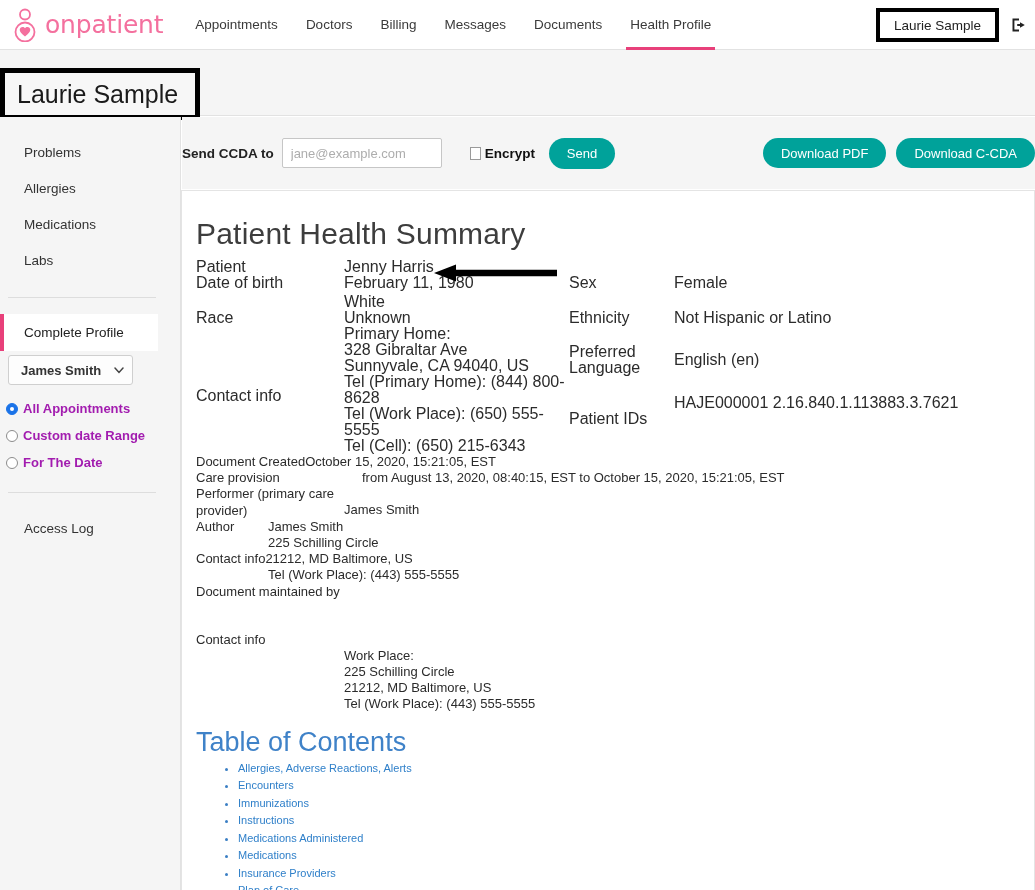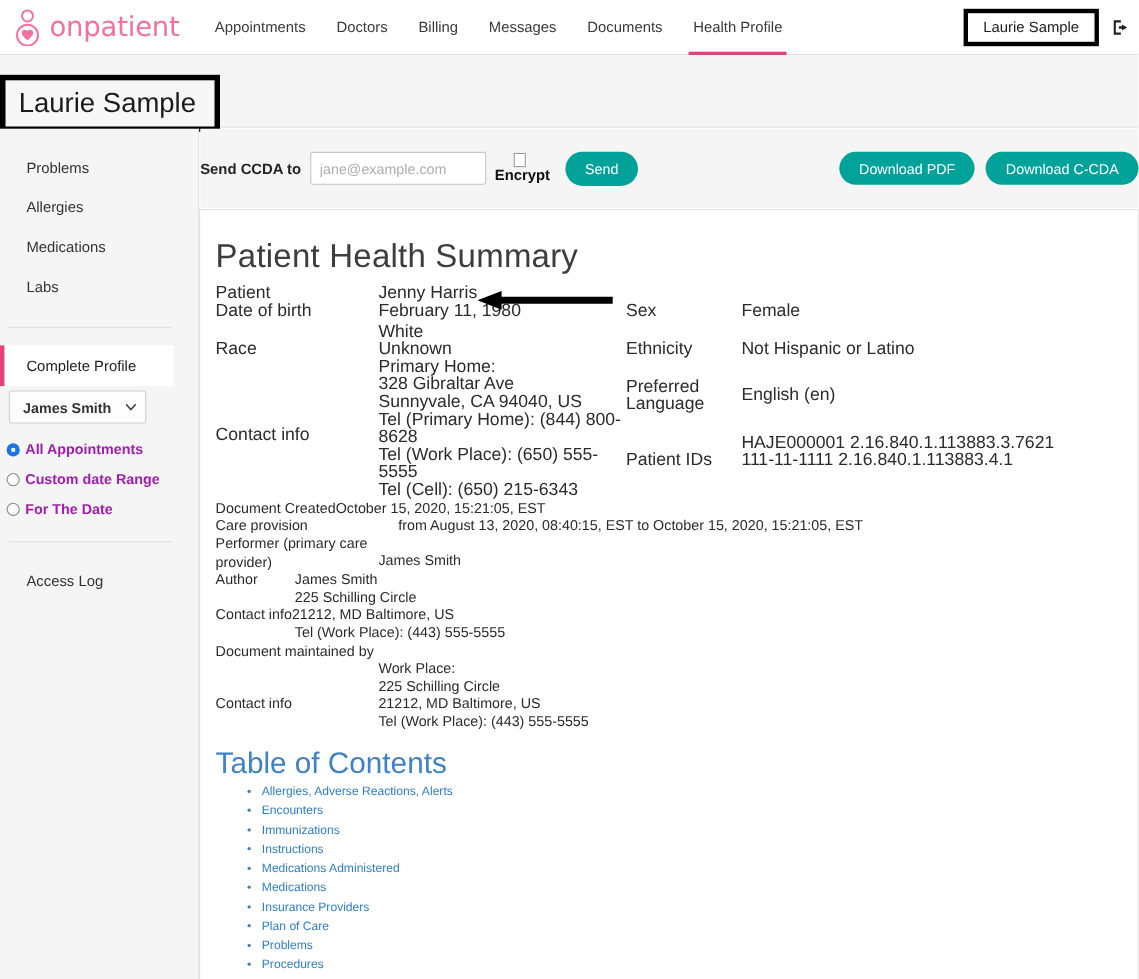--- a/index.html
+++ b/index.html
@@ -187,21 +187,21 @@
     background: #fff;
     border-radius: 2px;
     font-size: 13px;
     color: #333;
     padding: 0 8px;
     font-family: "Liberation Sans", sans-serif;
   }
   .email-input::placeholder { color: #adadad; }
   .encrypt-wrap {
     display: flex; align-items: center;
-    margin-left: 8px; cursor: pointer; flex-direction: column;
+    margin-left: 28px; cursor: pointer;
   }
   .checkbox {
     width: 11px; height: 13px;
     border: 1px solid #9a9a9a;
     background: #fff;
     margin-right: 4px; flex: none;
   }
   .encrypt-label { font-size: 13.5px; font-weight: bold; color: #111; }
   .btn {
     border: none;
@@ -422,21 +422,20 @@
           <div style="padding-top:18px;">
             <div>Preferred</div>
             <div>Language</div>
           </div>
           <div style="padding-top:35px;">Patient IDs</div>
         </div>
         <div class="val-b">
           <div style="padding-top:26px;">English (en)</div>
           <div style="padding-top:27px;">
             <div>HAJE000001 2.16.840.1.113883.3.7621</div>
-            <div>111-11-1111 2.16.840.1.113883.4.1</div>
           </div>
         </div>
       </div>
     </div>
 
     <div>
       <div class="meta-line">
         <span>Document Created</span>
         <span>October 15, 2020, 15:21:05, EST</span>
       </div>
@@ -472,21 +471,21 @@
         <span>Tel (Work Place): (443) 555-5555</span>
       </div>
 
       <div class="meta-line">
         <span>Document maintained by</span>
       </div>
 
       <div class="meta-line">
         <span class="meta-lbl-w1" style="padding-top:32px;">Contact info</span>
         <span style="padding-left:0px;">
-          <span style="display:block;">Work Place:</span>
+          <span style="display:block;margin-top:48px;">Work Place:</span>
           <span style="display:block;">225 Schilling Circle</span>
           <span style="display:block;">21212, MD Baltimore, US</span>
           <span style="display:block;">Tel (Work Place): (443) 555-5555</span>
         </span>
       </div>
     </div>
 
     <h2 class="toc-title">Table of Contents</h2>
     <ul class="toc-list">
       <li><a class="toc-link">Allergies, Adverse Reactions, Alerts</a></li>

